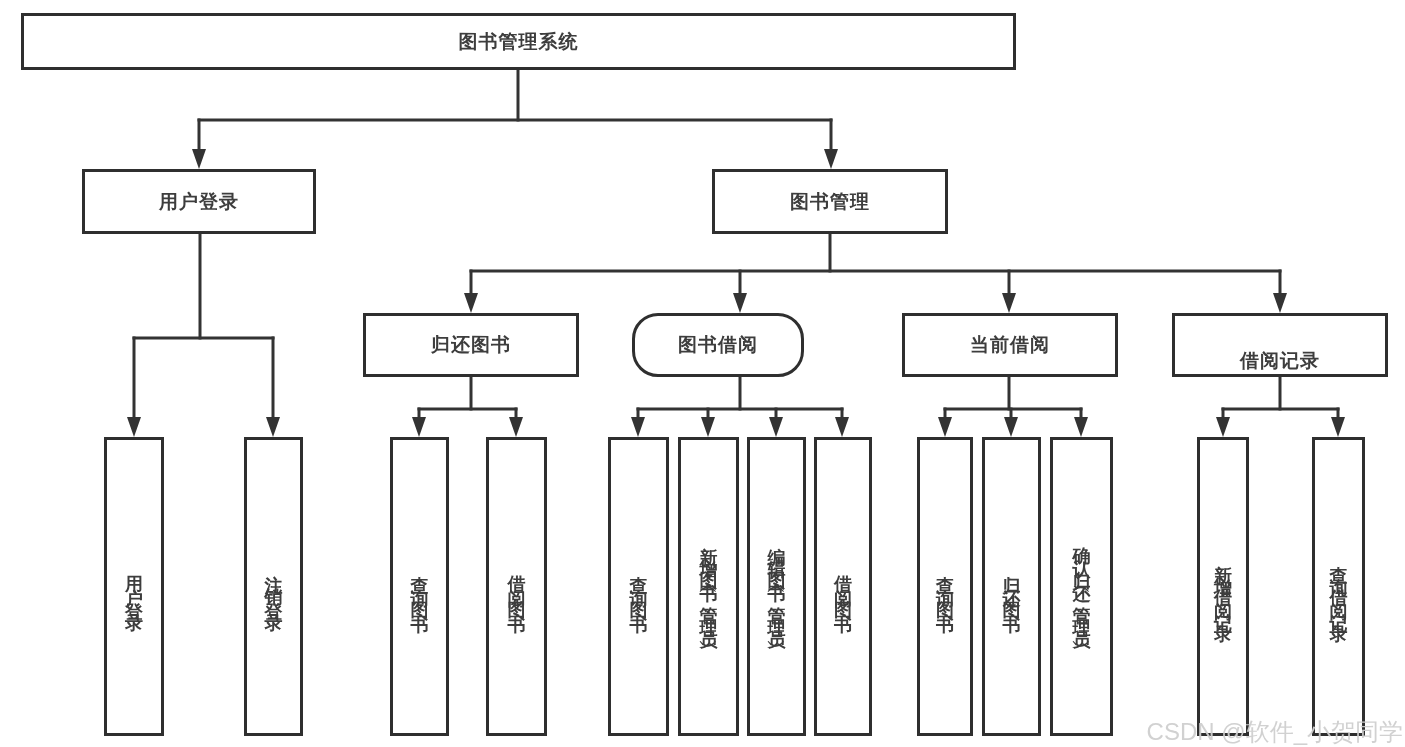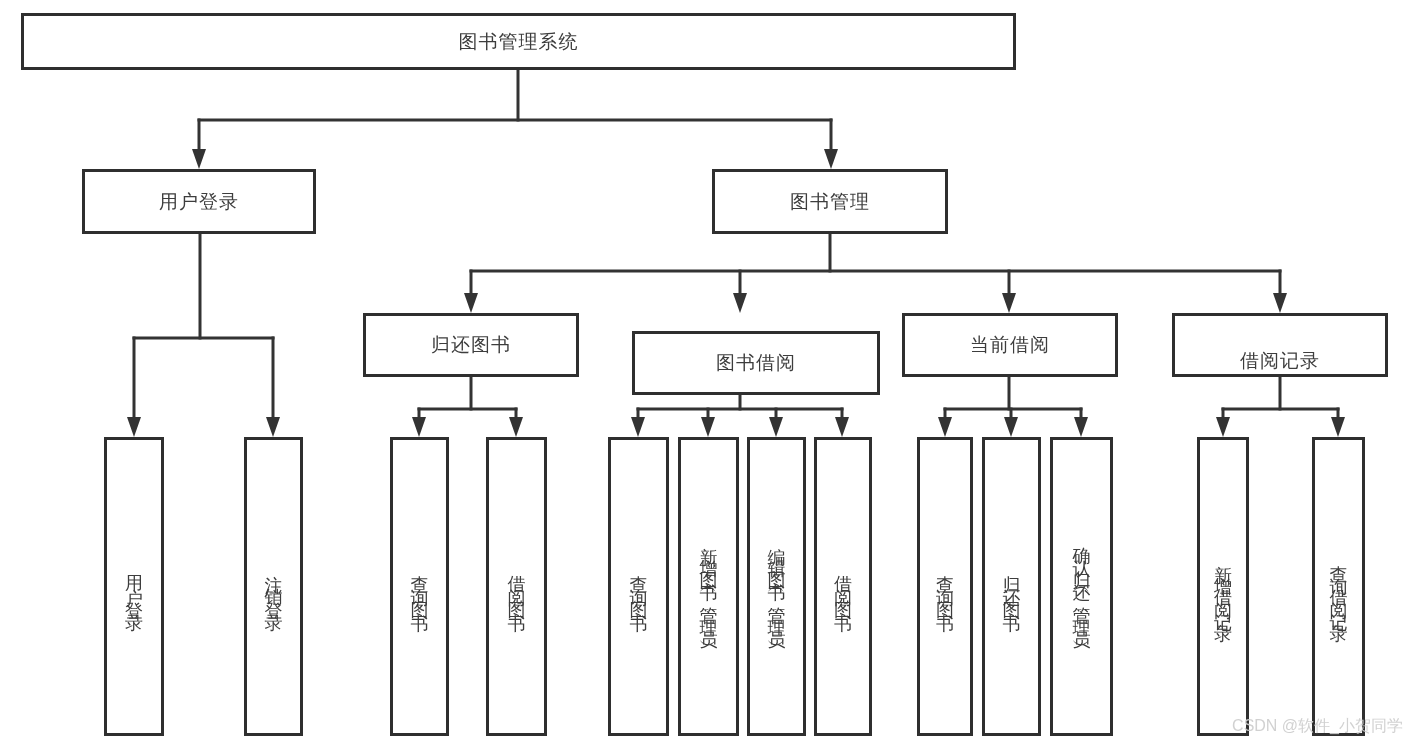--- a/index.html
+++ b/index.html
@@ -14,57 +14,58 @@
   .node {
     position: absolute;
     box-sizing: border-box;
     border: 3px solid #2f2f2f;
     background: #ffffff;
     display: flex;
     align-items: center;
     justify-content: center;
     color: #3d3d3d;
     z-index: 2;
+    font-weight: bold;
   }
   .hbox .label { font-size: 19px; letter-spacing: 1px; white-space: nowrap; }
   .vbox { top: 437px; height: 299px; }
   .vbox .label {
     writing-mode: vertical-rl;
     text-orientation: mixed;
     font-size: 18px;
     line-height: 1;
     letter-spacing: 13px;
     white-space: nowrap;
   }
   .vbox.long .label { letter-spacing: 12px; }
   
   #n-root   { left: 21px;  top: 13px;  width: 995px; height: 57px; }
   #n-ulogin { left: 82px;  top: 169px; width: 234px; height: 65px; }
   #n-bmgmt  { left: 712px; top: 169px; width: 236px; height: 65px; }
   #n-newrec { left: 363px; top: 313px; width: 216px; height: 64px; }
-  #n-borrow { left: 632px; top: 331px; width: 248px; height: 64px; }
+  #n-borrow { left: 632px; top: 313px; width: 172px; height: 64px; border-radius: 26px; }
   #n-currnt { left: 902px; top: 313px; width: 216px; height: 64px; justify-content: center; }
   #n-record { left: 1172px;top: 313px; width: 216px; height: 64px; align-items: flex-end; }
   #l-ul1 { left: 104px;  width: 60px; }
   #l-ul2 { left: 244px;  width: 59px; }
   #l-nb1 { left: 390px;  width: 59px; }
   #l-nb2 { left: 486px;  width: 61px; }
   #l-bb1 { left: 608px;  width: 61px; }
   #l-bb2 { left: 678px;  width: 61px; }
   #l-bb3 { left: 747px;  width: 59px; }
   #l-bb4 { left: 814px;  width: 58px; }
   #l-cb1 { left: 917px;  width: 56px; }
   #l-cb2 { left: 982px;  width: 59px; }
   #l-cb3 { left: 1050px; width: 63px; }
   #l-br1 { left: 1197px; width: 52px; }
   #l-br2 { left: 1312px; width: 53px; }
   .watermark {
     position: absolute;
     top: 716px; right: 2px;
-    font-size: 16px;
+    font-size: 24px;
     color: rgba(207, 207, 207, 0.95);
     z-index: 6;
     white-space: nowrap;
   }
 </style>
 </head>
 <body>
 
 <svg id="connectors" width="1405" height="747">
     <line x1="518" y1="70" x2="518" y2="120" stroke="#333333" stroke-width="3" stroke-linecap="square"></line>

